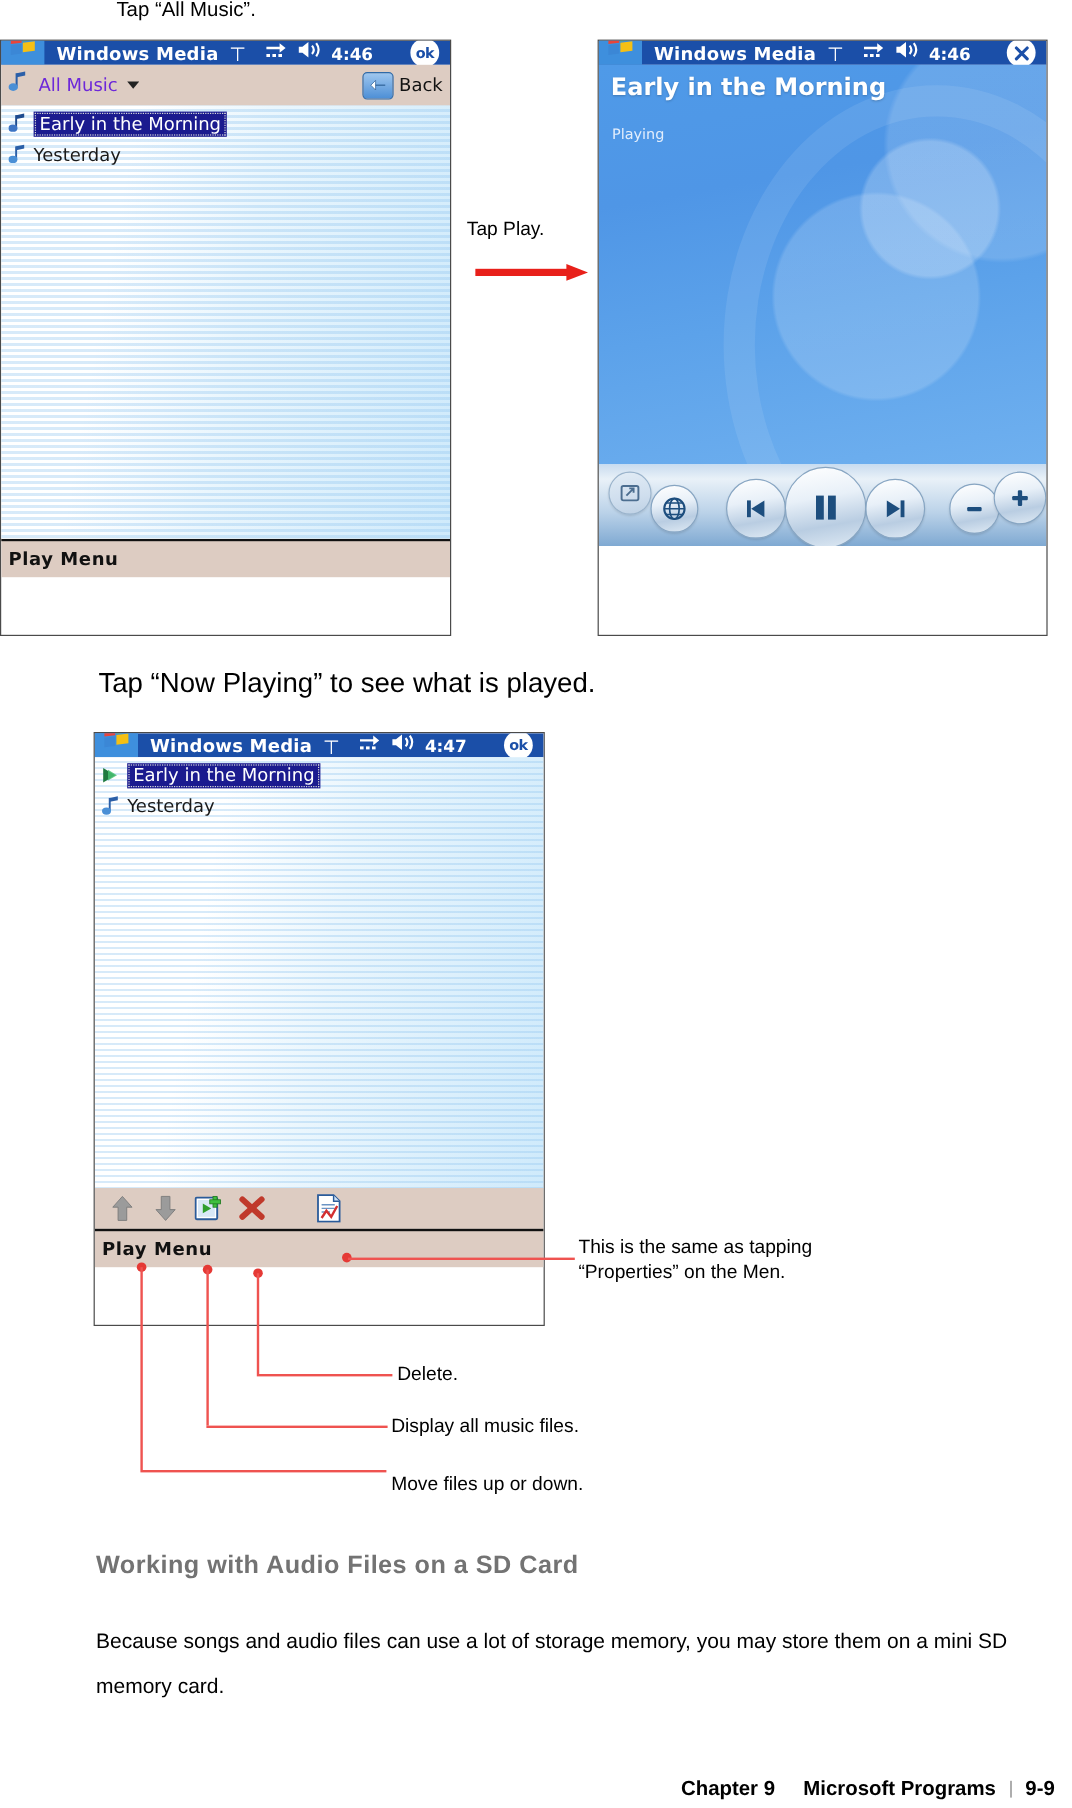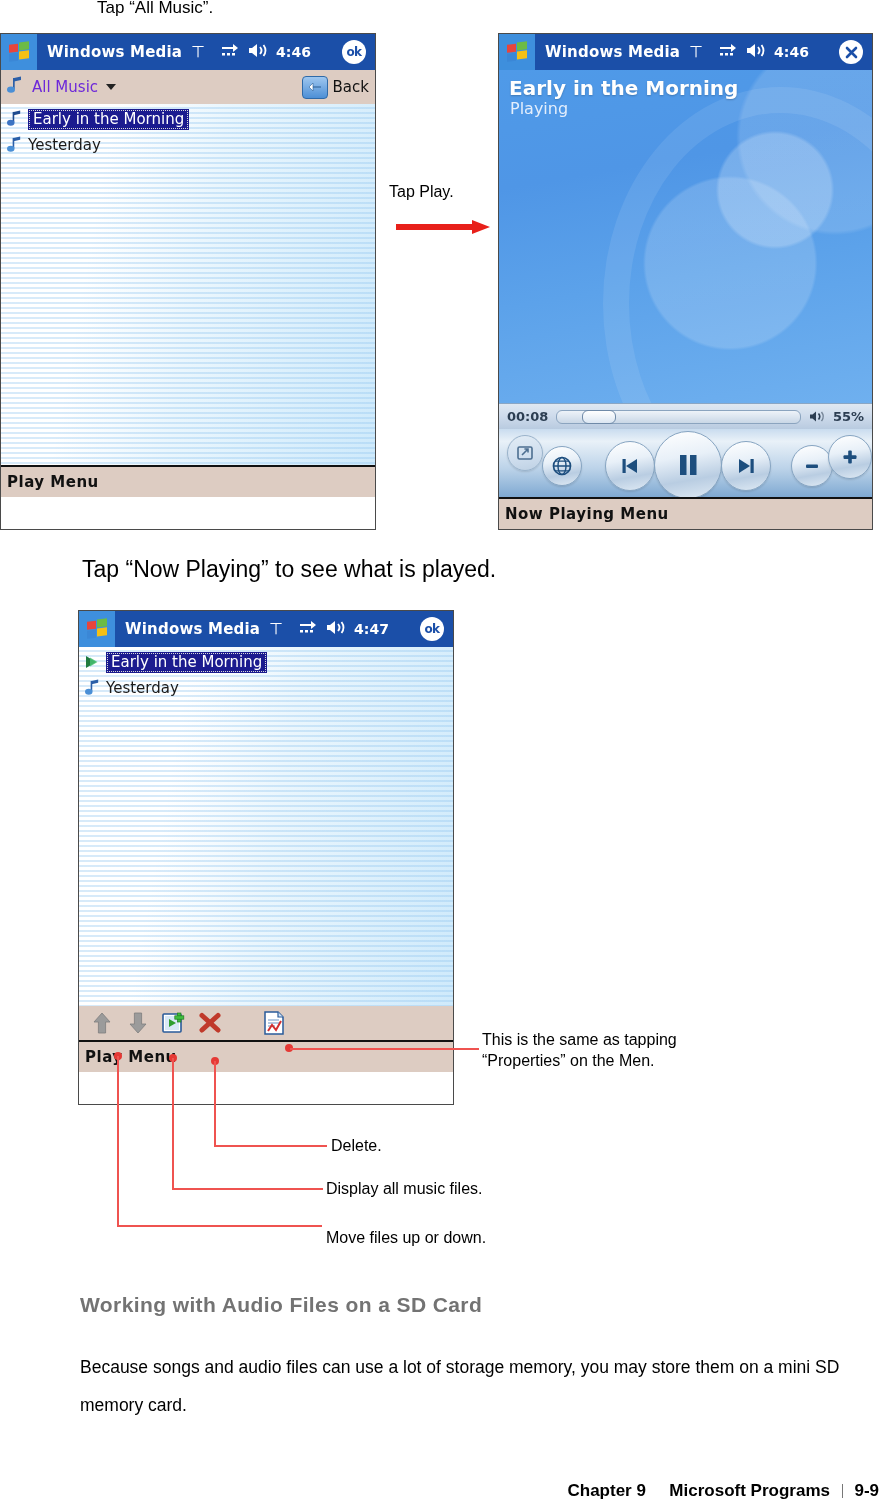--- a/index.html
+++ b/index.html
@@ -58,24 +58,24 @@
   .device {
     position: absolute;
     background: #fff;
     border: 1px solid #4a4a4a;
     box-sizing: border-box;
     overflow: hidden;
   }
 
   
   .titlebar {
-    height: 36px;
+    height: 20px;
     background: #1b4fa8;
     display: flex;
-    align-items: center;
+    align-items: flex-end;
     position: relative;
     box-sizing: border-box;
   }
   .winlogo {
     width: 36px;
     height: 36px;
     background: #3e8fdd;
     display: flex;
     align-items: center;
     justify-content: center;
@@ -273,24 +273,24 @@
     color: #fff;
     font-family: "DejaVu Sans", sans-serif;
     font-size: 20px;
     font-weight: bold;
     text-shadow: 0 1px 2px rgba(0,0,0,0.22);
     white-space: nowrap;
     z-index: 2;
   }
   .np-sub {
     position: absolute;
-    left: 11px; top: 29px;
+    left: 11px; top: 51px;
     color: #e3eefc;
     font-family: "DejaVu Sans", sans-serif;
-    font-size: 16px;
+    font-size: 12px;
     z-index: 2;
   }
   .np-seekrow {
     height: 26px;
     background: linear-gradient(180deg,#dfe8f2 0%, #cfdcec 45%, #b9cbe0 100%);
     display: flex;
     align-items: center;
     padding: 0 8px;
     box-sizing: border-box;
     border-top: 1px solid #8aa6c4;
@@ -500,34 +500,20 @@
         </svg>
       </div>
     </div>
   </div>
 
   <div class="np-art" style="height:333px;">
     <div class="np-title">Early in the Morning</div>
     <div class="np-sub">Playing</div>
   </div>
 
-  <div class="np-seekrow">
-    <span class="np-time">00:08</span>
-    <span class="np-track">
-      <span class="np-thumb"></span>
-    </span>
-    <span style="margin-right:7px;display:flex;">
-      <svg width="17" height="13" viewBox="0 0 17 13">
-        <path d="M1 4.5 H3.5 L7 1.5 V11.5 L3.5 8.5 H1 Z" fill="#2c3e52"></path>
-        <path d="M9.5 3.5 Q12 6.5 9.5 9.5" stroke="#2c3e52" stroke-width="1.6" fill="none"></path>
-        <path d="M12.5 2 Q16 6.5 12.5 11" stroke="#2c3e52" stroke-width="1.4" fill="none" opacity="0.55"></path>
-      </svg>
-    </span>
-    <span class="np-vol">55%</span>
-  </div>
 
   <div class="np-ctrlbar">
     <div class="rbtn flat" style="left:8px; top:6px; width:34px; height:34px;">
       <svg width="18" height="18" viewBox="0 0 18 18">
         <rect x="2" y="3" width="14" height="12" rx="1.5" fill="none" stroke="#4c6e90" stroke-width="1.6"></rect>
         <path d="M6 11 L12 5 M8.4 5 H12 V8.6" stroke="#4c6e90" stroke-width="1.6" fill="none"></path>
       </svg>
     </div>
     <div class="rbtn" style="left:43px; top:17px; width:38px; height:38px;">
       <svg width="22" height="22" viewBox="0 0 22 22">
@@ -560,23 +546,20 @@
       </svg>
     </div>
     <div class="rbtn" style="left:329px; top:6px; width:42px; height:42px;">
       <svg width="20" height="20" viewBox="0 0 20 20">
         <rect x="3.5" y="8.3" width="13" height="3.6" rx="1" class="glyph"></rect>
         <rect x="8.2" y="3.6" width="3.6" height="13" rx="1" class="glyph"></rect>
       </svg>
     </div>
   </div>
 
-  <div class="menubar">
-    <span class="menubar-label">Now Playing Menu</span>
-  </div>
 </div>
 
 <div class="abs doc-text" style="left:82px; top:556px; font-size:23px;">Tap “Now Playing” to see what is played.</div>
 
 <div class="device" style="left:78px; top:610px; width:376px; height:495px;">
 
   <div class="titlebar">
     <div class="winlogo">
       <svg width="24" height="22" viewBox="0 0 24 22">
         <g transform="skewY(-7)">

